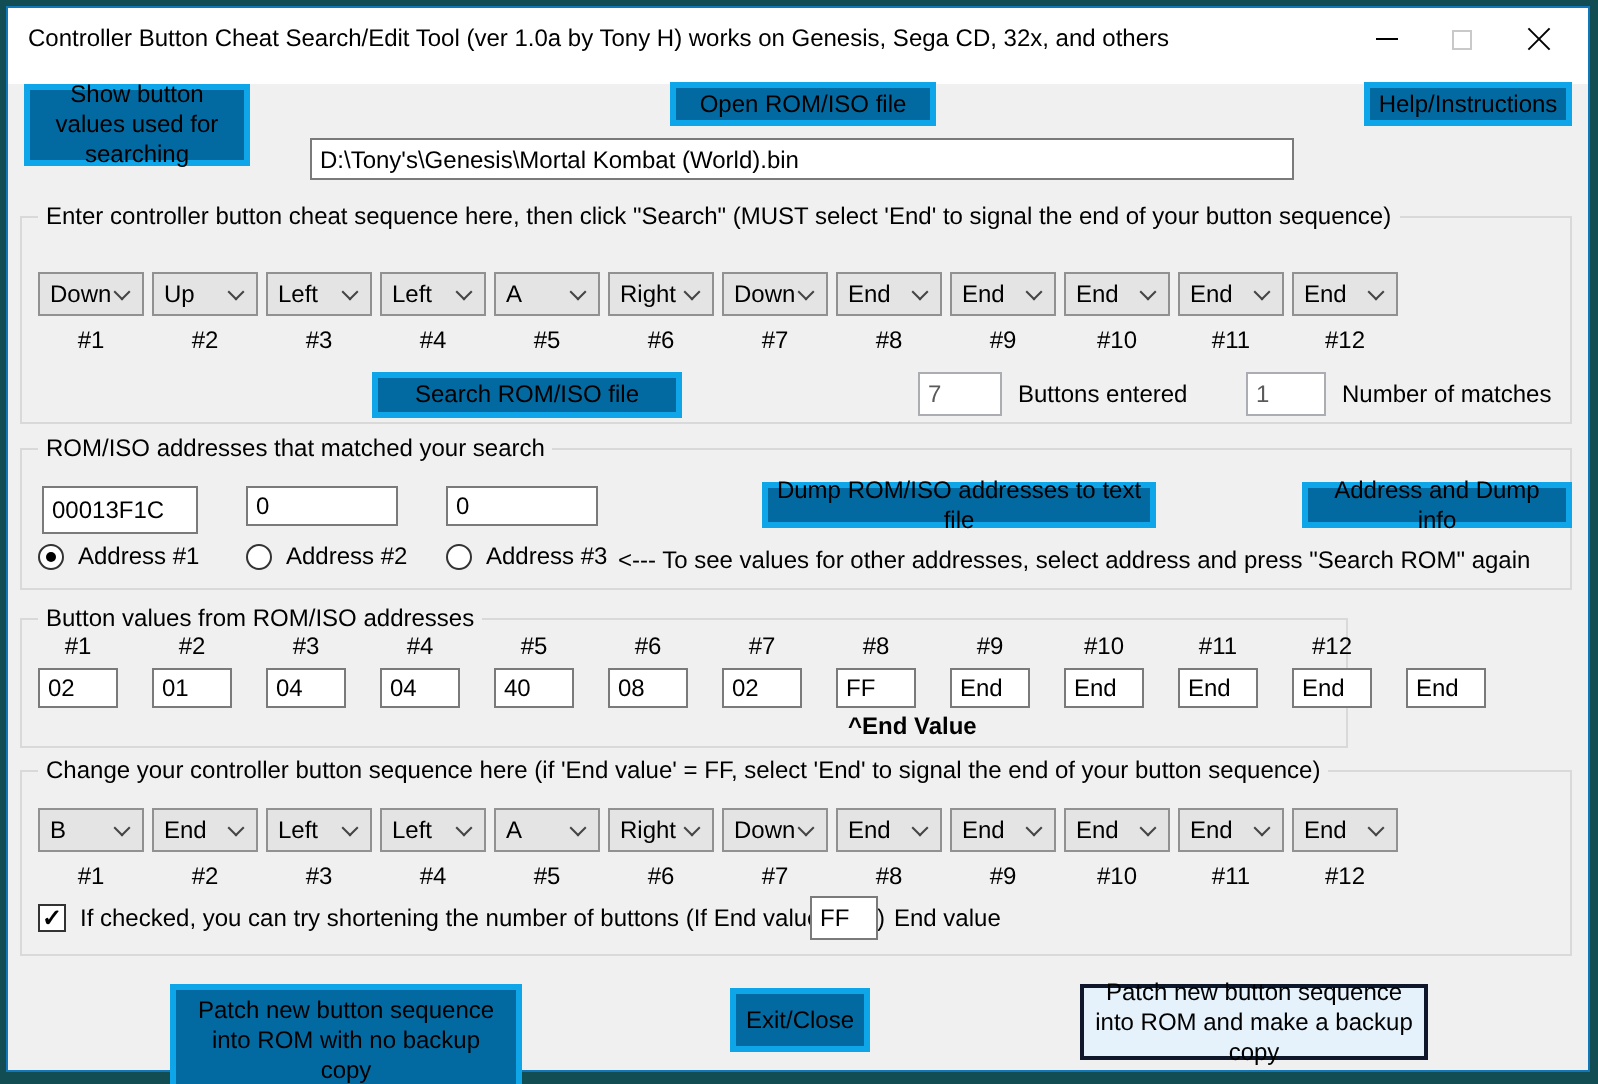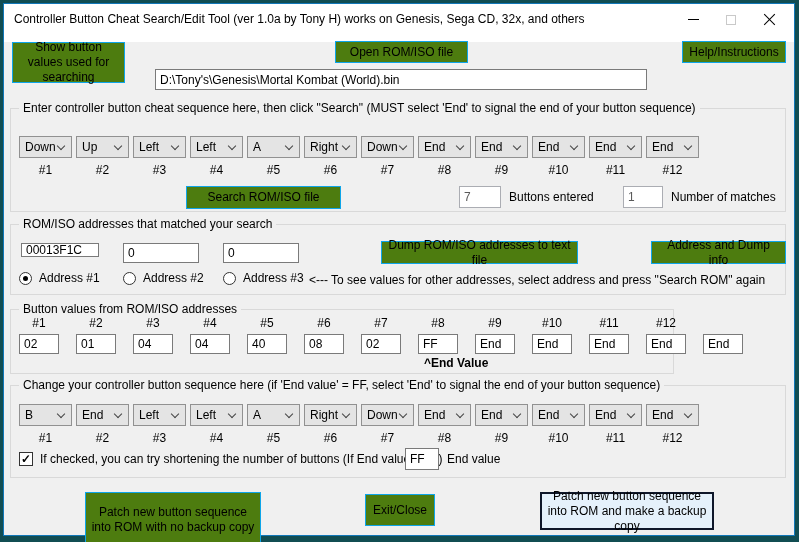--- a/index.html
+++ b/index.html
@@ -21,21 +21,21 @@
   .min-glyph { width:11px; border-top:1px solid #000; display:block; }
   .max-glyph { width:10px; height:10px; border:1px solid #c9c9c9; display:block; }
   .x-glyph { position:relative; width:15px; height:15px; display:block; }
   .x-glyph::before, .x-glyph::after {
     content:""; position:absolute; left:0; top:7px; width:15px; height:1px; background:#000;
   }
   .x-glyph::before { transform:rotate(45deg); }
   .x-glyph::after { transform:rotate(-45deg); }
 
   .btn {
-    position:absolute; background:#4d7c0f; border:1px solid #0ea5e9;
+    position:absolute; background:#0369a1; border:3px solid #0ea5e9;
     display:flex; align-items:center; justify-content:center; text-align:center;
     font-size:12px; line-height:1.25; padding:1px 4px; cursor:default;
   }
   .btn.default { background:#e5f1fb; border:2px solid #0f172a; }
 
   .tb {
     position:absolute; background:#fff; border:1px solid #7a7a7a;
     display:flex; align-items:center; padding:0 4px; font-size:12px; white-space:nowrap; overflow:hidden;
   }
   .tb.dim { border-color:#abadb3; color:#5a5a5a; }
@@ -215,21 +215,21 @@
       </div>
     <div class="btn" style="left:175px; top:77px; width:155px; height:23px;">Search ROM/ISO file</div>
     <div class="tb dim" style="left:448px; top:77px; width:42px; height:22px;">7</div>
     <span class="lbl" style="left:498px; top:81px;">Buttons entered</span>
     <div class="tb dim" style="left:612px; top:77px; width:40px; height:22px;">1</div>
     <span class="lbl" style="left:660px; top:81px;">Number of matches</span>
   </div>
 
   <div class="group" style="left:6px; top:220px; width:776px; height:71px;">
     <span class="group-label">ROM/ISO addresses that matched your search</span>
-    <div class="tb" style="left:10px; top:18px; width:78px; height:14px;">00013F1C</div>
+    <div class="tb" style="left:10px; top:18px; width:78px; height:24px;">00013F1C</div>
     <div class="tb" style="left:112px; top:18px; width:76px; height:20px;">0</div>
     <div class="tb" style="left:212px; top:18px; width:76px; height:20px;">0</div>
     <div class="btn" style="left:370px; top:16px; width:197px; height:23px;">Dump ROM/ISO addresses to text file</div>
     <div class="btn" style="left:640px; top:16px; width:135px; height:23px;">Address and Dump info</div>
 
     <div class="radio-item" style="left:8px; top:46px;">
       <span class="radio sel"></span>
       <span>Address #1</span>
     </div>
     <div class="radio-item" style="left:112px; top:46px;">

